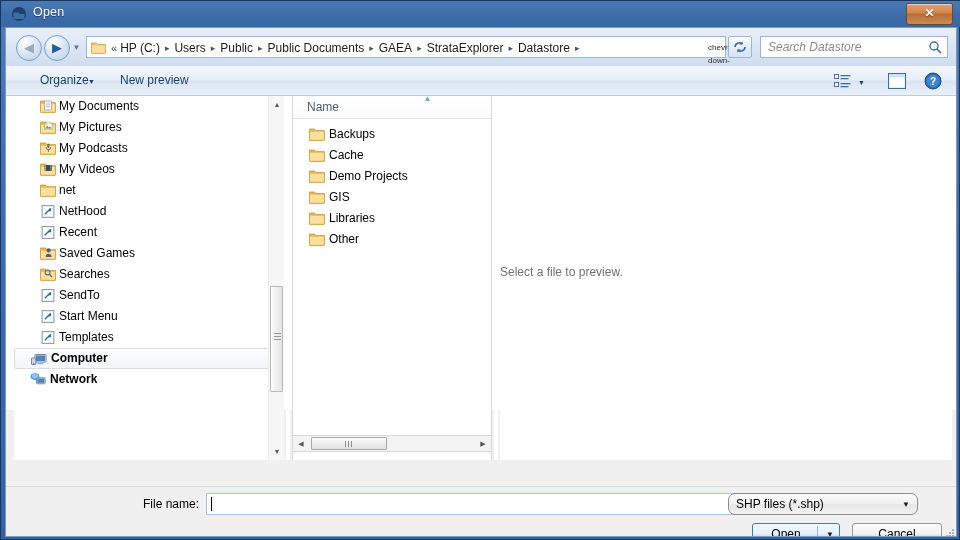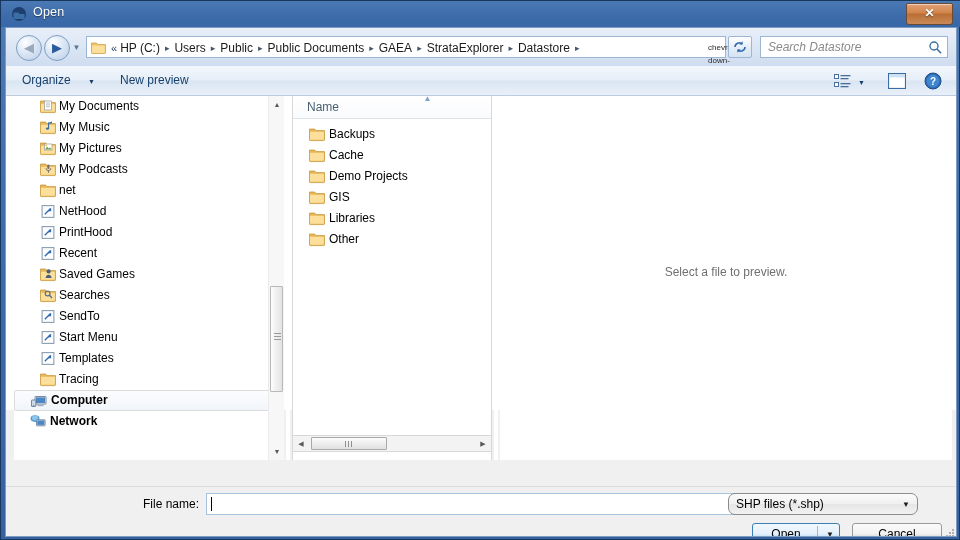--- a/index.html
+++ b/index.html
@@ -148,21 +148,21 @@
     width: 952px; height: 30px;
     background: linear-gradient(180deg,#f3f7fc 0%, #e6eef8 48%, #dae5f3 52%, #e9f0f9 100%);
     border-bottom: 1px solid #bcccdf;
     box-sizing: border-box;
   }
   .cmd-item {
     position: absolute; top: 6px;
     font-size: 12px; color: #16406b; cursor: pointer;
     line-height: 17px;
   }
-  #cmd-organize { left: 16px; }
+  #cmd-organize { left: 34px; }
   #cmd-organize-caret {
     position: absolute; left: 82px; top: 12px;
     font-size: 7px; color: #16406b; cursor: pointer; line-height: 7px;
   }
   #cmd-newfolder { left: 114px; }
   #view-icon {
     position: absolute; left: 828px; top: 8px;
     width: 17px; height: 14px; cursor: pointer;
   }
   #view-caret {
@@ -321,21 +321,21 @@
   }
 
   
   #preview {
     position: absolute; left: 494px; top: 0;
     width: 452px; height: 364px;
     background: #ffffff;
   }
   #preview-text {
     position: absolute; left: 0; right: 0; top: 169px;
-    text-align: center;
+    text-align: left;
     font-size: 12px; color: #707070;
   }
 
   
   #footer {
     position: absolute; left: 0; top: 458px;
     width: 952px; height: 52px;
     background: #f0f0f0;
     border-top: 1px solid #dcdcdc;
     box-sizing: border-box;
@@ -520,59 +520,58 @@
           <div class="tree-item"><span class="t-icon"><svg width="16" height="15" viewBox="0 0 16 15">
                 <path d="M0.5 2h5.2l1.2 1.6H15.5v9.2a.8.8 0 0 1-.8.8H1.3a.8.8 0 0 1-.8-.8z" fill="#e8b757" stroke="#c2912f" stroke-width=".7"></path>
                 <path d="M1 4.8h13.9v7.3a.7.7 0 0 1-.7.7H1.7a.7.7 0 0 1-.7-.7z" fill="#fbdf9b"></path>
                 <rect x="4.5" y="2" width="7" height="9" fill="#fff" stroke="#9a9a9a" stroke-width=".7"></rect>
                 <g stroke="#9aa8bb" stroke-width=".7">
                   <line x1="6" y1="4" x2="10" y2="4"></line>
                   <line x1="6" y1="5.8" x2="10" y2="5.8"></line>
                   <line x1="6" y1="7.6" x2="10" y2="7.6"></line>
                 </g>
               </svg></span><span>My Documents</span></div>
-          <div class="tree-item"><span class="t-icon"><svg width="16" height="15" viewBox="0 0 16 15">
-                <path d="M0.5 2h5.2l1.2 1.6H15.5v9.2a.8.8 0 0 1-.8.8H1.3a.8.8 0 0 1-.8-.8z" fill="#e8b757" stroke="#c2912f" stroke-width=".7"></path>
-                <path d="M1 4.8h13.9v7.3a.7.7 0 0 1-.7.7H1.7a.7.7 0 0 1-.7-.7z" fill="#fbdf9b"></path>
-                <g fill="#3b6ea5">
-                  <rect x="8" y="2.4" width="1.1" height="6"></rect>
-                  <path d="M9.1 2.4 12 1.6v1.6l-2.9.8z"></path>
-                  <ellipse cx="7.5" cy="8.6" rx="1.6" ry="1.2"></ellipse>
-                </g>
-              </svg></span><span>My Music</span></div>
           <div class="tree-item"><span class="t-icon"><svg width="16" height="15" viewBox="0 0 16 15">
                 <path d="M0.5 2h5.2l1.2 1.6H15.5v9.2a.8.8 0 0 1-.8.8H1.3a.8.8 0 0 1-.8-.8z" fill="#e8b757" stroke="#c2912f" stroke-width=".7"></path>
                 <path d="M1 4.8h13.9v7.3a.7.7 0 0 1-.7.7H1.7a.7.7 0 0 1-.7-.7z" fill="#fbdf9b"></path>
                 <rect x="4.5" y="3" width="7.5" height="6" fill="#fff" stroke="#9a9a9a" stroke-width=".7"></rect>
                 <path d="M5 8.4 7.2 5.6 8.8 7.4 10 6.2l1.6 2.2z" fill="#6fa85c"></path>
                 <circle cx="6.2" cy="4.6" r=".9" fill="#f0c33c"></circle>
               </svg></span><span>My Pictures</span></div>
           <div class="tree-item"><span class="t-icon"><svg width="16" height="15" viewBox="0 0 16 15">
                 <path d="M0.5 2h5.2l1.2 1.6H15.5v9.2a.8.8 0 0 1-.8.8H1.3a.8.8 0 0 1-.8-.8z" fill="#e8b757" stroke="#c2912f" stroke-width=".7"></path>
                 <path d="M1 4.8h13.9v7.3a.7.7 0 0 1-.7.7H1.7a.7.7 0 0 1-.7-.7z" fill="#fbdf9b"></path>
                 <g fill="#6b6b6b">
                   <rect x="7.3" y="2.4" width="2.1" height="4.6" rx="1"></rect>
                   <path d="M6 6.2a2.4 2.4 0 0 0 4.8 0" fill="none" stroke="#6b6b6b" stroke-width=".9"></path>
                   <rect x="7.9" y="8.4" width="1" height="2.4"></rect>
                 </g>
               </svg></span><span>My Podcasts</span></div>
           <div class="tree-item"><span class="t-icon"><svg width="16" height="15" viewBox="0 0 16 15">
                 <path d="M0.5 2h5.2l1.2 1.6H15.5v9.2a.8.8 0 0 1-.8.8H1.3a.8.8 0 0 1-.8-.8z" fill="#e8b757" stroke="#c2912f" stroke-width=".7"></path>
                 <path d="M1 4.8h13.9v7.3a.7.7 0 0 1-.7.7H1.7a.7.7 0 0 1-.7-.7z" fill="#fbdf9b"></path>
+                <rect x="4.6" y="3" width="7.4" height="6" fill="#3a4a5c"></rect>
+                <g fill="#fff">
+                  <rect x="5.1" y="3.4" width="1" height="1"></rect>
+                  <rect x="5.1" y="5.4" width="1" height="1"></rect>
+                  <rect x="5.1" y="7.4" width="1" height="1"></rect>
+                  <rect x="10.4" y="3.4" width="1" height="1"></rect>
+                  <rect x="10.4" y="5.4" width="1" height="1"></rect>
+                  <rect x="10.4" y="7.4" width="1" height="1"></rect>
+                </g>
+              </svg></span><span>My Videos</span></div>
+          <div class="tree-item"><span class="t-icon"><svg width="16" height="15" viewBox="0 0 16 15">
+                <path d="M0.5 2h5.2l1.2 1.6H15.5v9.2a.8.8 0 0 1-.8.8H1.3a.8.8 0 0 1-.8-.8z" fill="#e8b757" stroke="#c2912f" stroke-width=".7"></path>
+                <path d="M1 4.8h13.9v7.3a.7.7 0 0 1-.7.7H1.7a.7.7 0 0 1-.7-.7z" fill="#fbdf9b"></path>
               </svg></span><span>net</span></div>
           <div class="tree-item"><span class="t-icon"><svg width="16" height="15" viewBox="0 0 12 14">
                 <rect x="0.5" y="1.5" width="11" height="11" fill="#fdfdfd" stroke="#8a9bb0"></rect>
                 <path d="M3 9.6 8.4 4.2" stroke="#2f6bb0" stroke-width="1.3"></path>
                 <path d="M8.9 3.6v3.1H5.8z" fill="#2f6bb0"></path>
               </svg></span><span>NetHood</span></div>
-          <div class="tree-item"><span class="t-icon"><svg width="16" height="15" viewBox="0 0 12 14">
-                <rect x="0.5" y="1.5" width="11" height="11" fill="#fdfdfd" stroke="#8a9bb0"></rect>
-                <path d="M3 9.6 8.4 4.2" stroke="#2f6bb0" stroke-width="1.3"></path>
-                <path d="M8.9 3.6v3.1H5.8z" fill="#2f6bb0"></path>
-              </svg></span><span>PrintHood</span></div>
           <div class="tree-item"><span class="t-icon"><svg width="16" height="15" viewBox="0 0 12 14">
                 <rect x="0.5" y="1.5" width="11" height="11" fill="#fdfdfd" stroke="#8a9bb0"></rect>
                 <path d="M3 9.6 8.4 4.2" stroke="#2f6bb0" stroke-width="1.3"></path>
                 <path d="M8.9 3.6v3.1H5.8z" fill="#2f6bb0"></path>
               </svg></span><span>Recent</span></div>
           <div class="tree-item"><span class="t-icon"><svg width="16" height="15" viewBox="0 0 16 15">
                 <path d="M0.5 2h5.2l1.2 1.6H15.5v9.2a.8.8 0 0 1-.8.8H1.3a.8.8 0 0 1-.8-.8z" fill="#e8b757" stroke="#c2912f" stroke-width=".7"></path>
                 <path d="M1 4.8h13.9v7.3a.7.7 0 0 1-.7.7H1.7a.7.7 0 0 1-.7-.7z" fill="#fbdf9b"></path>
                 <circle cx="8.6" cy="4.4" r="2.1" fill="#4b5f7a"></circle>
                 <path d="M5.6 11c0-2 1.4-3.3 3-3.3s3 1.3 3 3.3z" fill="#4b5f7a"></path>
@@ -591,24 +590,20 @@
           <div class="tree-item"><span class="t-icon"><svg width="16" height="15" viewBox="0 0 12 14">
                 <rect x="0.5" y="1.5" width="11" height="11" fill="#fdfdfd" stroke="#8a9bb0"></rect>
                 <path d="M3 9.6 8.4 4.2" stroke="#2f6bb0" stroke-width="1.3"></path>
                 <path d="M8.9 3.6v3.1H5.8z" fill="#2f6bb0"></path>
               </svg></span><span>Start Menu</span></div>
           <div class="tree-item"><span class="t-icon"><svg width="16" height="15" viewBox="0 0 12 14">
                 <rect x="0.5" y="1.5" width="11" height="11" fill="#fdfdfd" stroke="#8a9bb0"></rect>
                 <path d="M3 9.6 8.4 4.2" stroke="#2f6bb0" stroke-width="1.3"></path>
                 <path d="M8.9 3.6v3.1H5.8z" fill="#2f6bb0"></path>
               </svg></span><span>Templates</span></div>
-          <div class="tree-item"><span class="t-icon"><svg width="16" height="15" viewBox="0 0 16 15">
-                <path d="M0.5 2h5.2l1.2 1.6H15.5v9.2a.8.8 0 0 1-.8.8H1.3a.8.8 0 0 1-.8-.8z" fill="#e8b757" stroke="#c2912f" stroke-width=".7"></path>
-                <path d="M1 4.8h13.9v7.3a.7.7 0 0 1-.7.7H1.7a.7.7 0 0 1-.7-.7z" fill="#fbdf9b"></path>
-              </svg></span><span>Tracing</span></div>
           <div class="tree-item selected root"><span class="t-icon"><svg width="16" height="15" viewBox="0 0 16 15">
                 <rect x="4" y="2.5" width="11" height="7.6" rx=".6" fill="#dfe8f2" stroke="#5a718d" stroke-width=".8"></rect>
                 <rect x="5" y="3.4" width="9" height="5.6" fill="#4b87c4"></rect>
                 <rect x="6.5" y="11" width="6" height="1.2" fill="#9fb0c4"></rect>
                 <rect x="0.5" y="6" width="4.4" height="6.5" rx=".5" fill="#cfd9e6" stroke="#5a718d" stroke-width=".8"></rect>
                 <circle cx="2.7" cy="11.4" r=".6" fill="#6b8099"></circle>
               </svg></span><span>Computer</span></div>
           <div class="tree-item root"><span class="t-icon"><svg width="16" height="15" viewBox="0 0 16 15">
                 <ellipse cx="5" cy="4.6" rx="4.4" ry="3.3" fill="#4e9ad4"></ellipse>
                 <ellipse cx="5" cy="4.1" rx="3.2" ry="2.3" fill="#8cc4ea"></ellipse>

